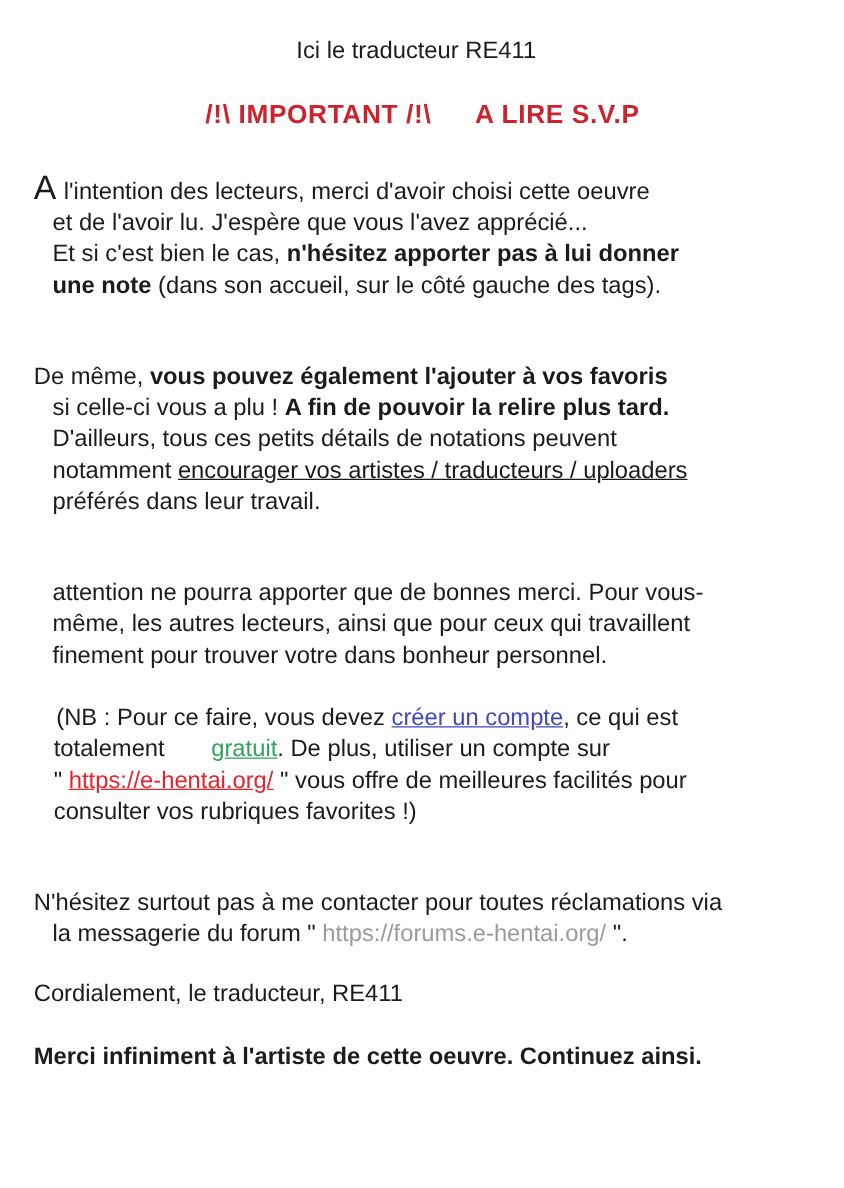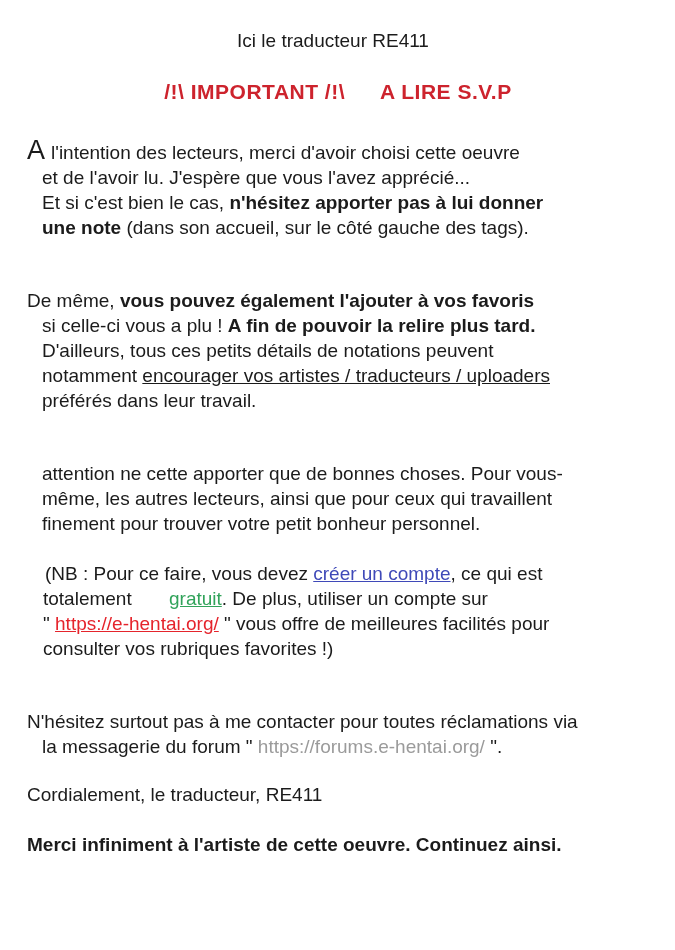--- a/index.html
+++ b/index.html
@@ -73,19 +73,19 @@
   <div class="doc-title">Ici le traducteur RE411</div>
 
   <div class="warning-line">
     <span>/!\ IMPORTANT /!\</span>
     <span>A LIRE S.V.P</span>
   </div>
 
   <div class="body-text" id="paragraphs">
       <p class="para"><span class="lead">A </span><span>l'intention des lecteurs, merci d'avoir choisi cette oeuvre</span><br><span>et de l'avoir lu. J'espère que vous l'avez apprécié...</span><br><span>Et si c'est bien le cas, </span><span class="b">n'hésitez apporter pas à lui donner</span><br><span class="b">une note</span><span> (dans son accueil, sur le côté gauche des tags).</span></p>
       <p class="para tight"><span>De même, </span><span class="b">vous pouvez également l'ajouter à vos favoris</span><br><span>si celle-ci vous a plu ! </span><span class="b">A fin de pouvoir la relire plus tard.</span><br><span>D'ailleurs, tous ces petits détails de notations peuvent</span><br><span>notamment </span><span class="u">encourager vos artistes / traducteurs / uploaders</span><br><span>préférés dans leur travail.</span></p>
-      <p class="para"><br><span>attention ne cette apporter que de bonnes choses. Pour vous-</span><br><span>même, les autres lecteurs, ainsi que pour ceux qui travaillent</span><br><span>finement pour trouver votre petit bonheur personnel.</span></p>
+      <p class="para"><br><span>attention ne pourra apporter que de bonnes merci. Pour vous-</span><br><span>même, les autres lecteurs, ainsi que pour ceux qui travaillent</span><br><span>finement pour trouver votre dans bonheur personnel.</span></p>
       <p class="para nb"><span>(NB : Pour ce faire, vous devez </span><span class="link-blue">créer un compte</span><span>, ce qui est</span><br><span>totalement </span><span class="link-green">gratuit</span><span>. De plus, utiliser un compte sur</span><br><span>" </span><span class="link-red">https://e-hentai.org/</span><span> " vous offre de meilleures facilités pour</span><br><span>consulter vos rubriques favorites !)</span></p>
       <p class="para tight"><span>N'hésitez surtout pas à me contacter pour toutes réclamations via</span><br><span>la messagerie du forum " </span><span class="link-gray">https://forums.e-hentai.org/</span><span> ".</span></p>
       <p class="para flat"><span>Cordialement, le traducteur, RE411</span></p>
       <p class="para flat"><span class="b">Merci infiniment à l'artiste de cette oeuvre. Continuez ainsi.</span></p>
     </div>
 </div>
 
 </body></html>

